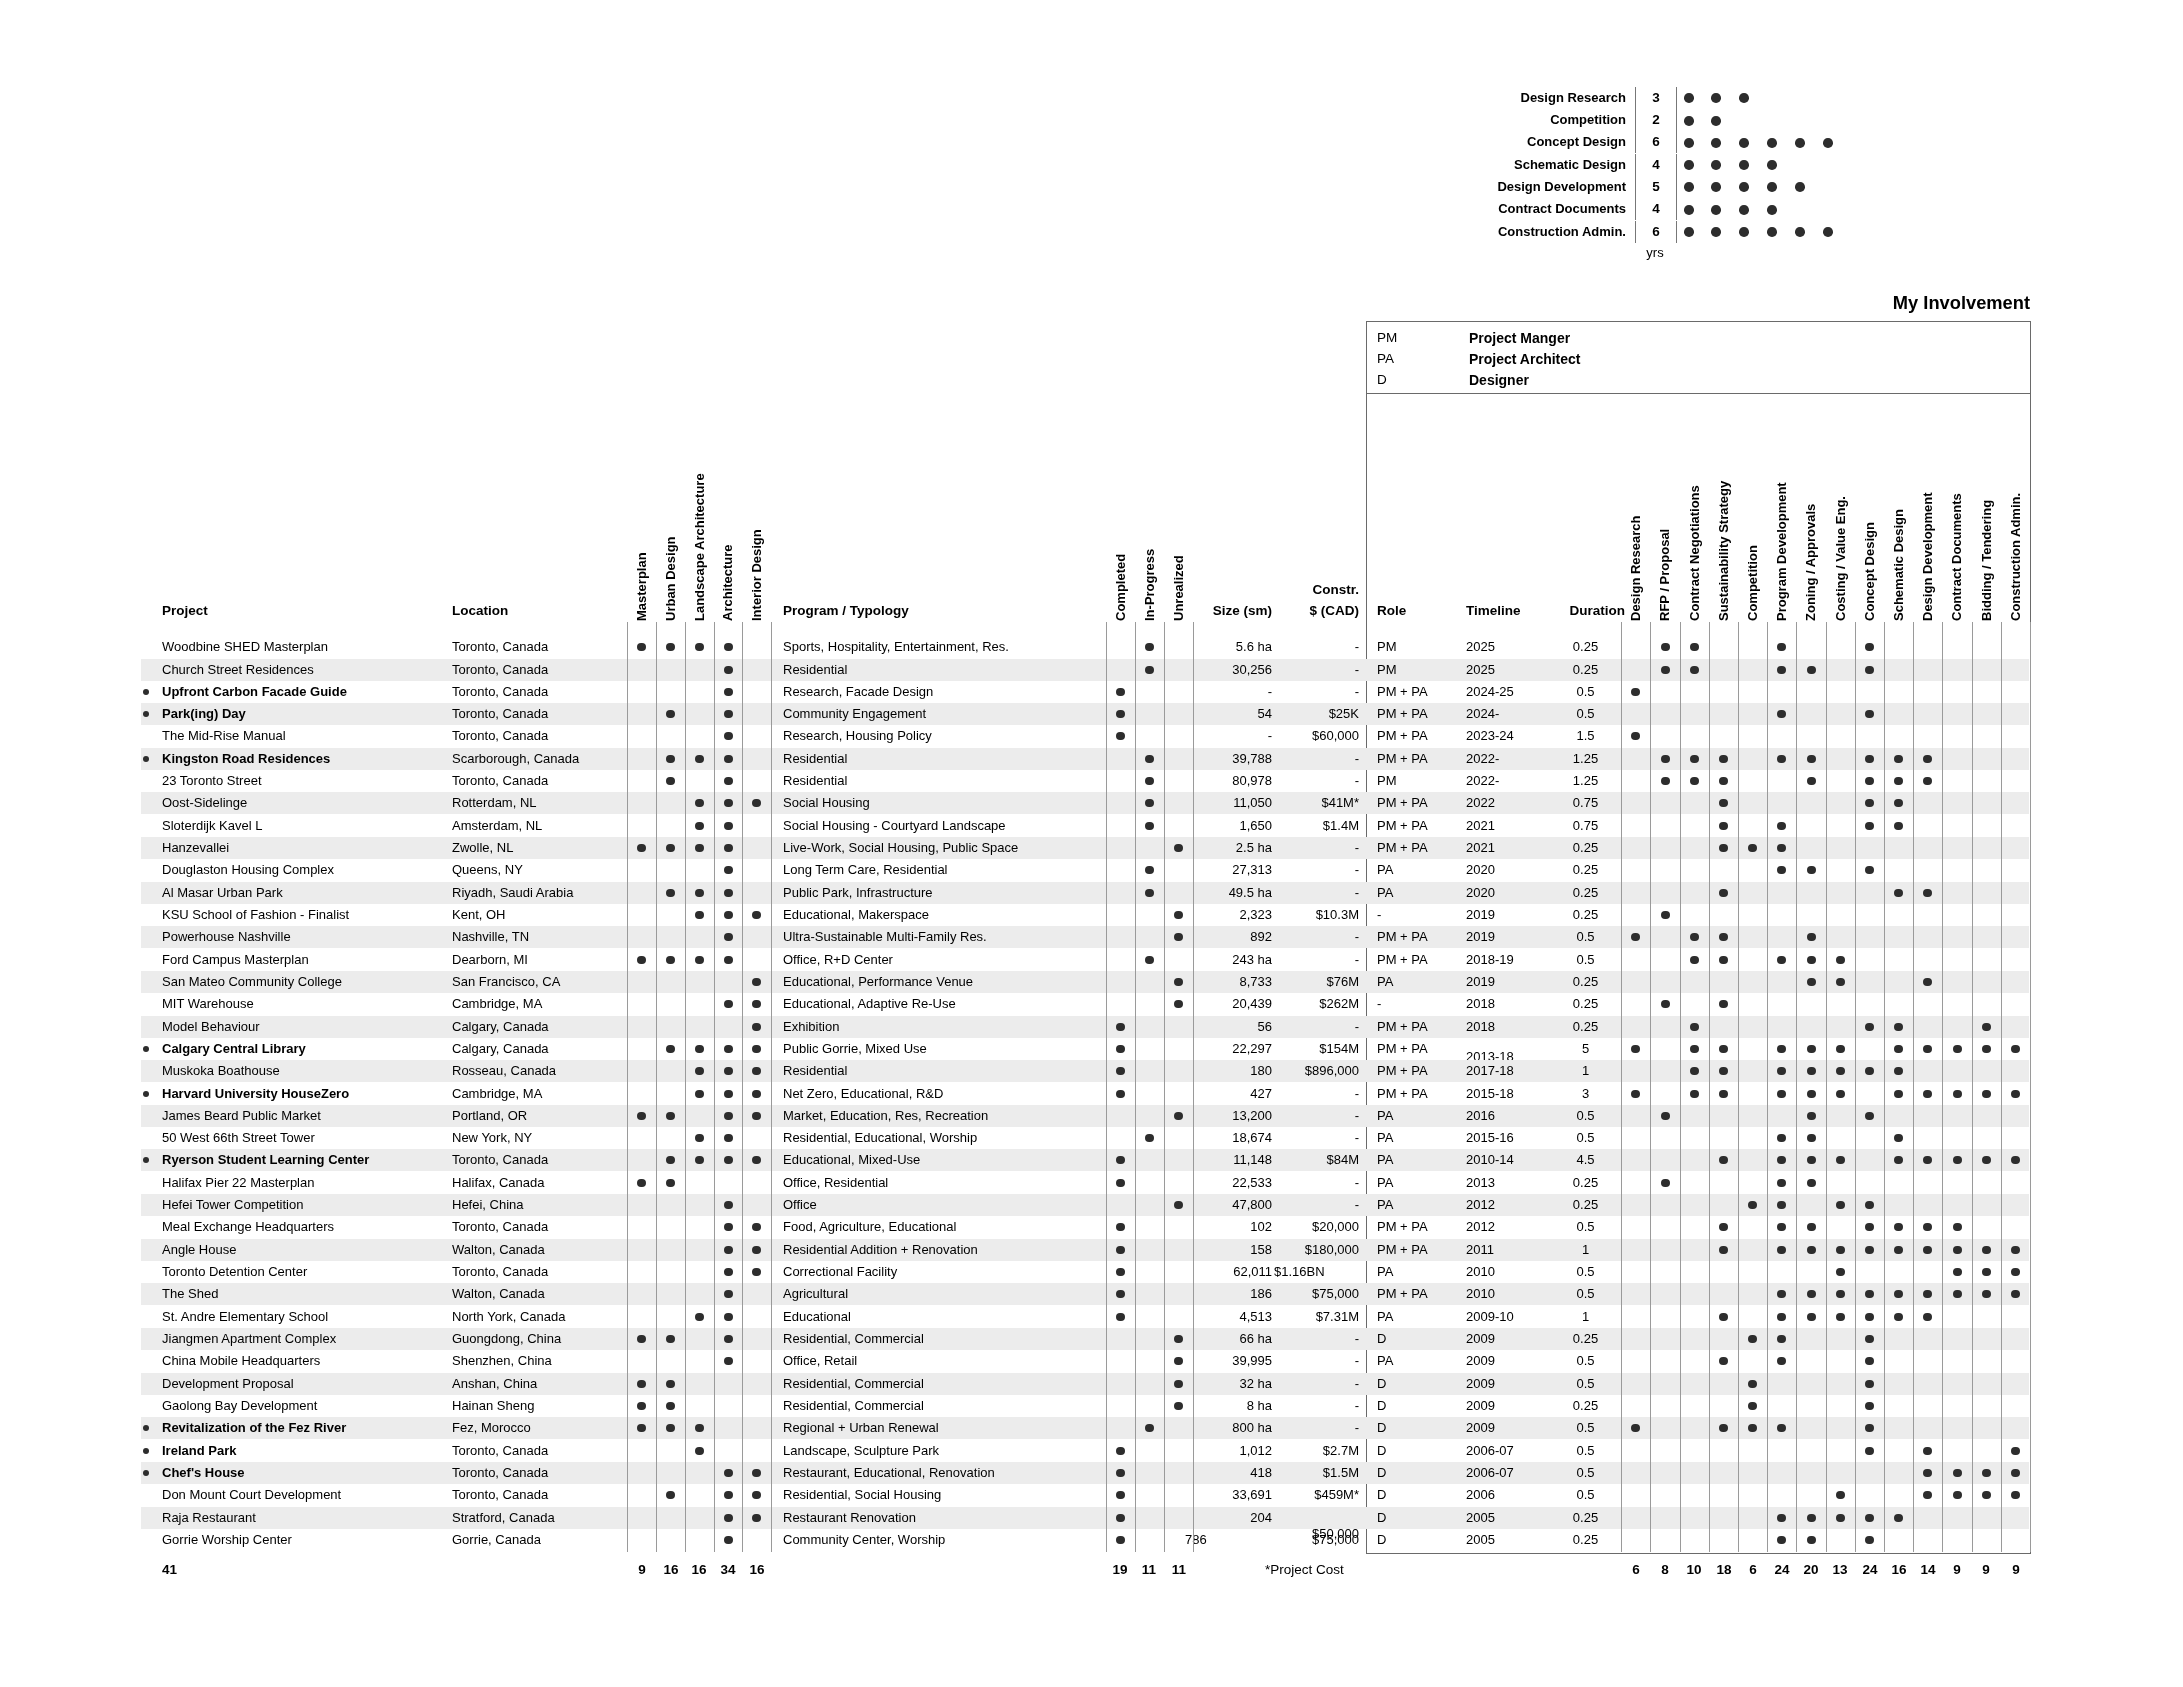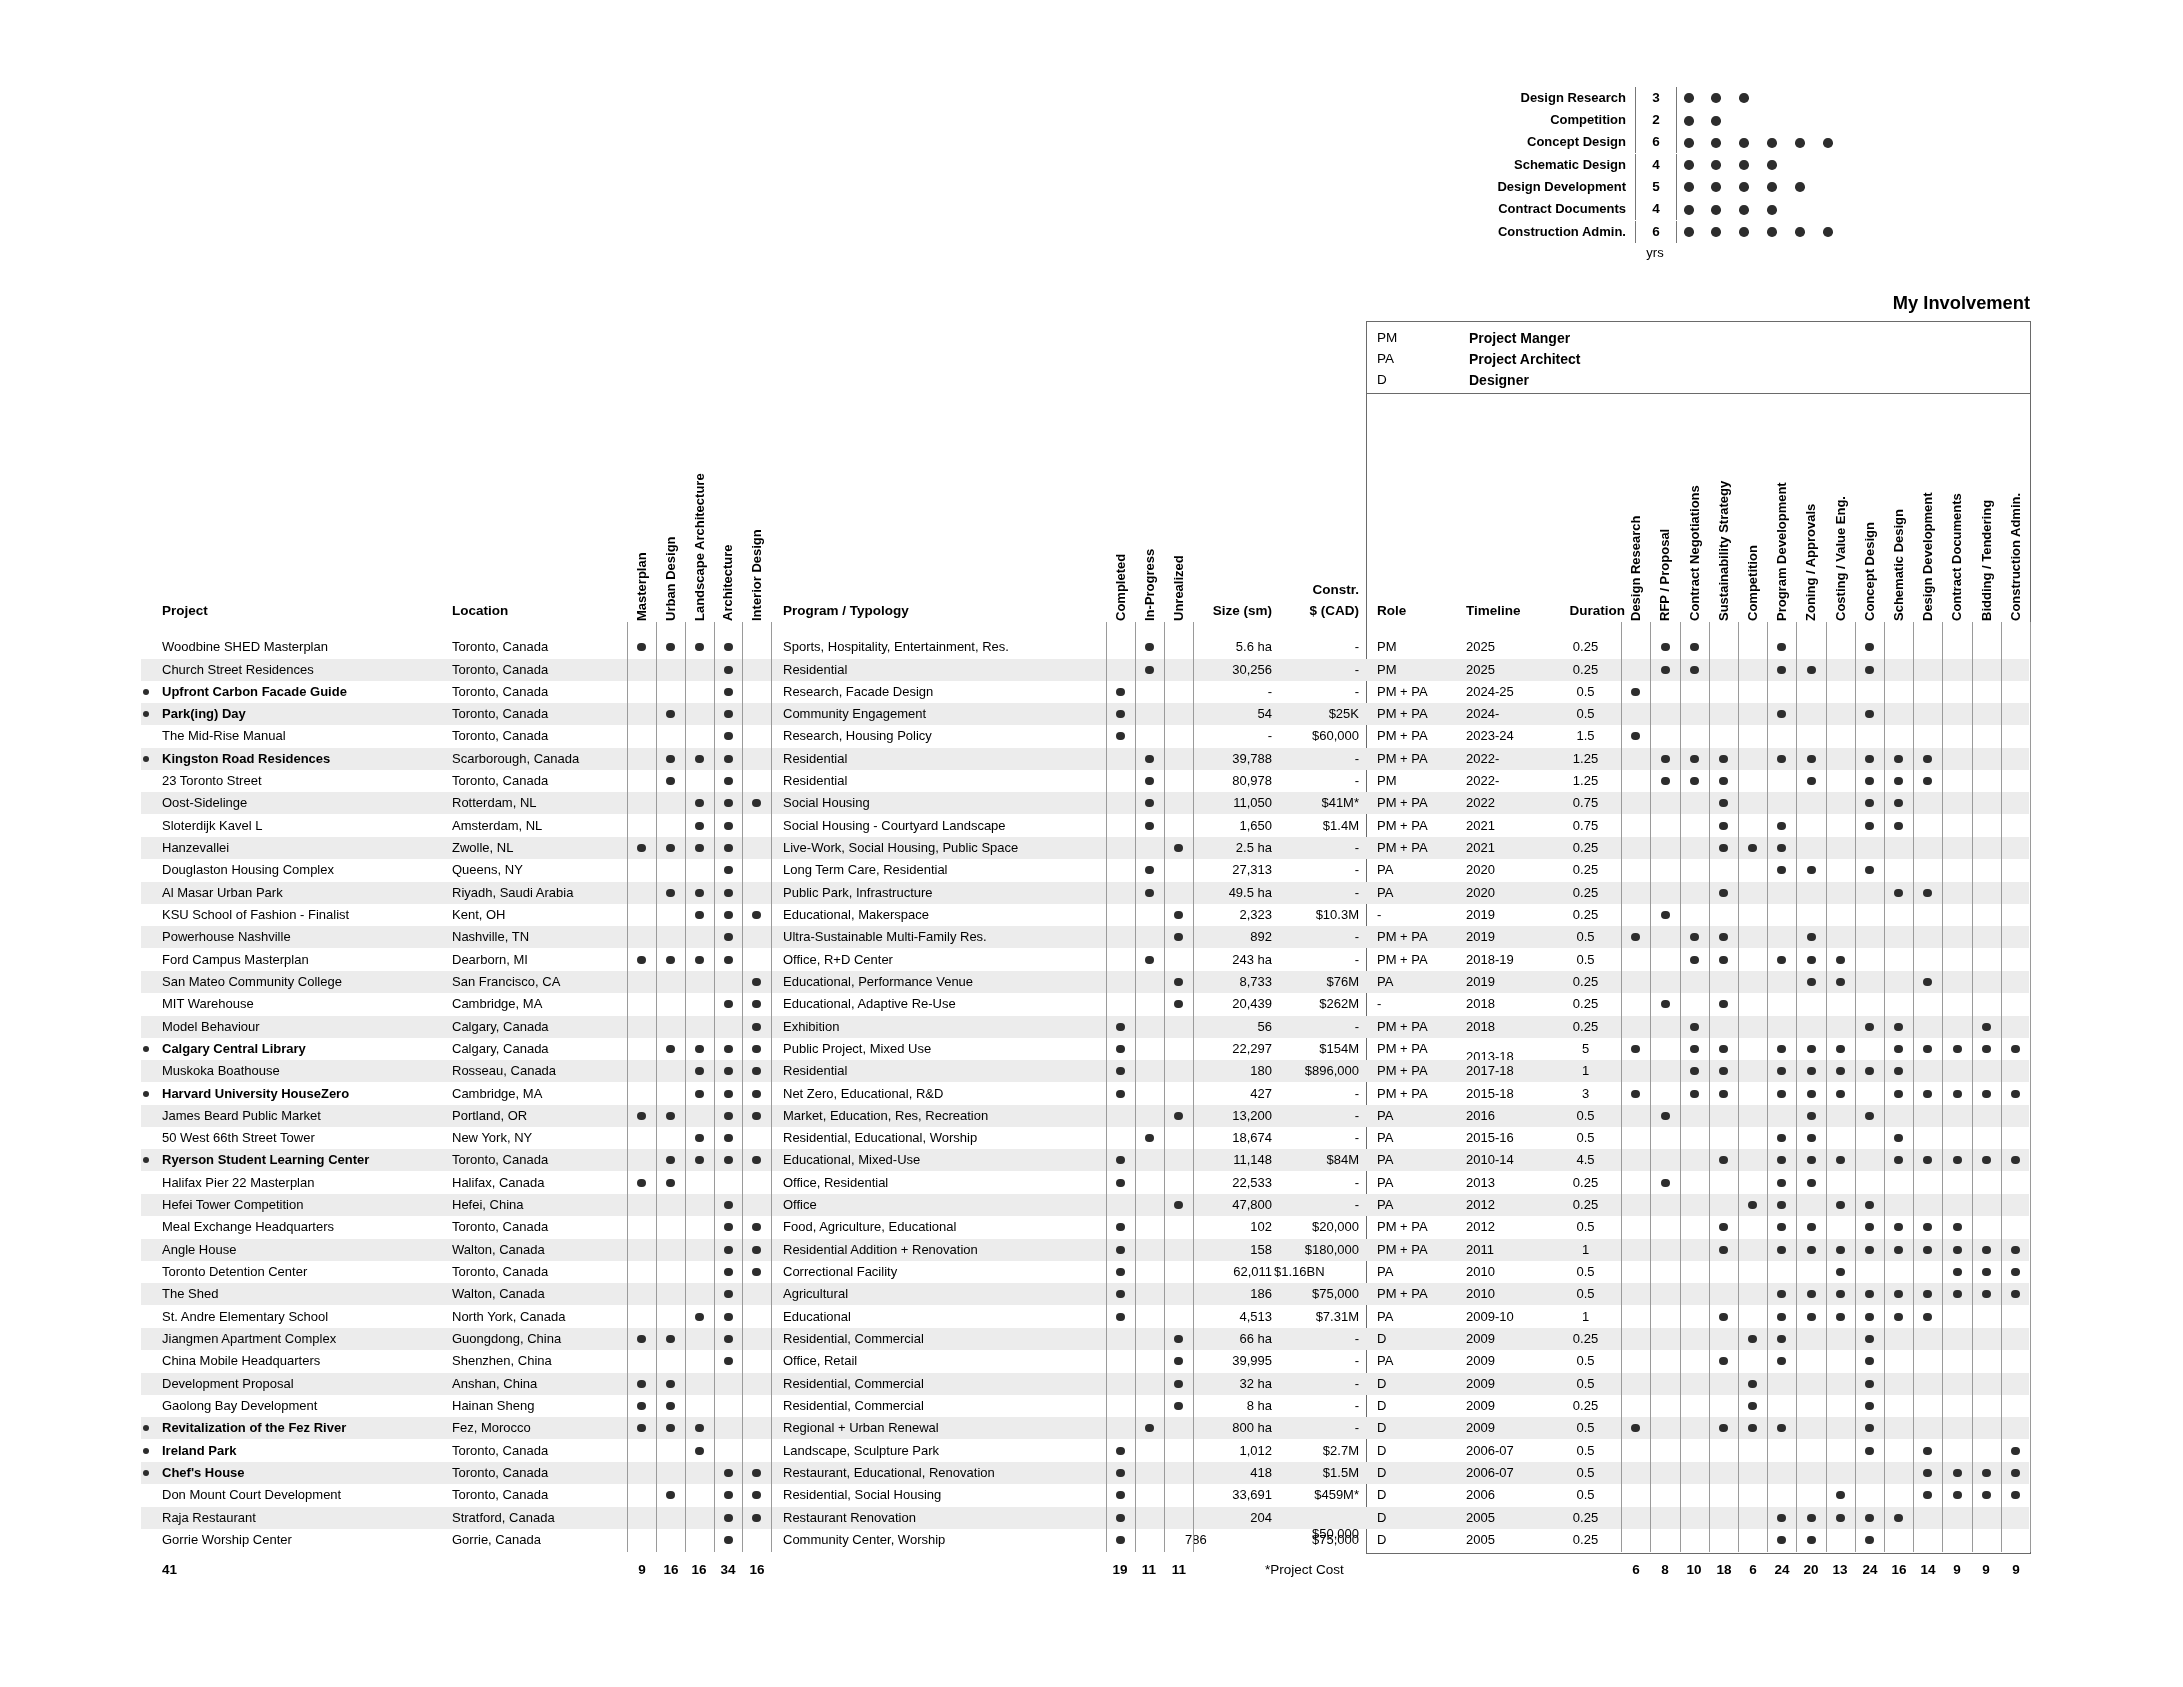--- a/index.html
+++ b/index.html
@@ -403,21 +403,21 @@
         <div class="dot" style="left: 1982px; top: 6.8px; width: 8.7px; height: 8.7px;"></div>
       </div>
       <div class="rowbox" style="top: 1038px; height: 22px; line-height: 22px;">
         <div class="dot" style="left: 143px; top: 8px; width: 6.1px; height: 6.1px;"></div>
         <div class="cell" style="left: 162px; top: 0px; width: 288px; font-weight: bold;">Calgary Central Library</div>
         <div class="cell" style="left: 452px; top: 0px; width: 201px;">Calgary, Canada</div>
         <div class="dot" style="left: 666px; top: 6.8px; width: 8.7px; height: 8.7px;"></div>
         <div class="dot" style="left: 695px; top: 6.8px; width: 8.7px; height: 8.7px;"></div>
         <div class="dot" style="left: 724px; top: 6.8px; width: 8.7px; height: 8.7px;"></div>
         <div class="dot" style="left: 752px; top: 6.8px; width: 8.7px; height: 8.7px;"></div>
-        <div class="cell" style="left: 783px; top: 0px; width: 321px;">Public Project, Mixed Use</div>
+        <div class="cell" style="left: 783px; top: 0px; width: 321px;">Public Gorrie, Mixed Use</div>
         <div class="dot" style="left: 1116px; top: 6.8px; width: 8.7px; height: 8.7px;"></div>
         <div class="cell" style="left: 1185px; top: 0px; width: 87px; text-align: right;">22,297</div>
         <div class="cell" style="left: 1274px; top: 0px; width: 85px; text-align: right;">$154M</div>
         <div class="cell" style="left: 1377px; top: 0px;">PM + PA</div>
         <div class="cell" style="left: 1466px; top: 8px;">2013-18</div>
         <div class="cell" style="left: 1546px; top: 0px; width: 79px; text-align: center;">5</div>
         <div class="dot" style="left: 1631px; top: 6.8px; width: 8.7px; height: 8.7px;"></div>
         <div class="dot" style="left: 1690px; top: 6.8px; width: 8.7px; height: 8.7px;"></div>
         <div class="dot" style="left: 1719px; top: 6.8px; width: 8.7px; height: 8.7px;"></div>
         <div class="dot" style="left: 1777px; top: 6.8px; width: 8.7px; height: 8.7px;"></div>

